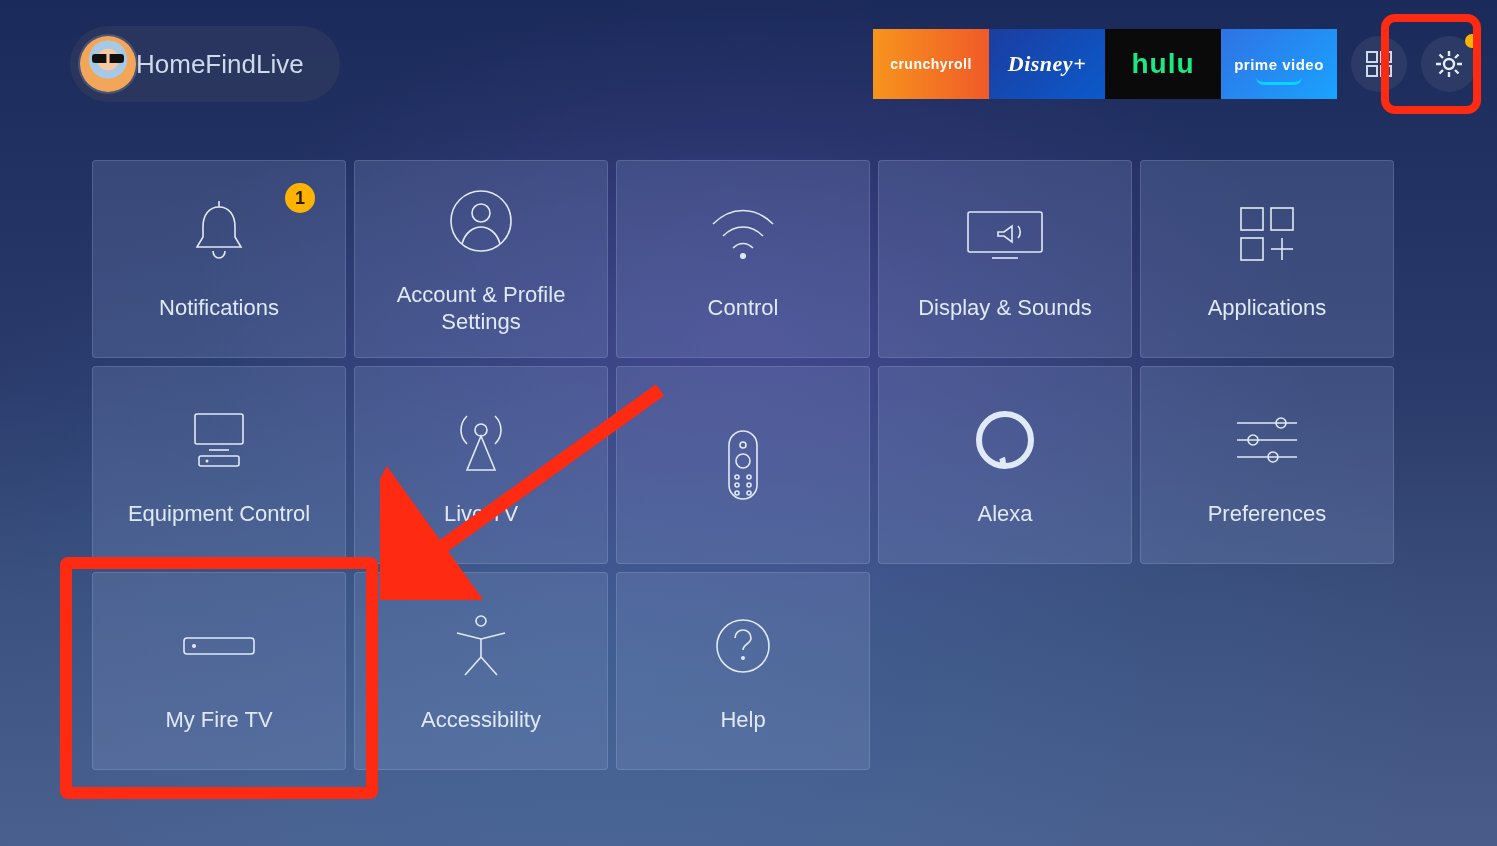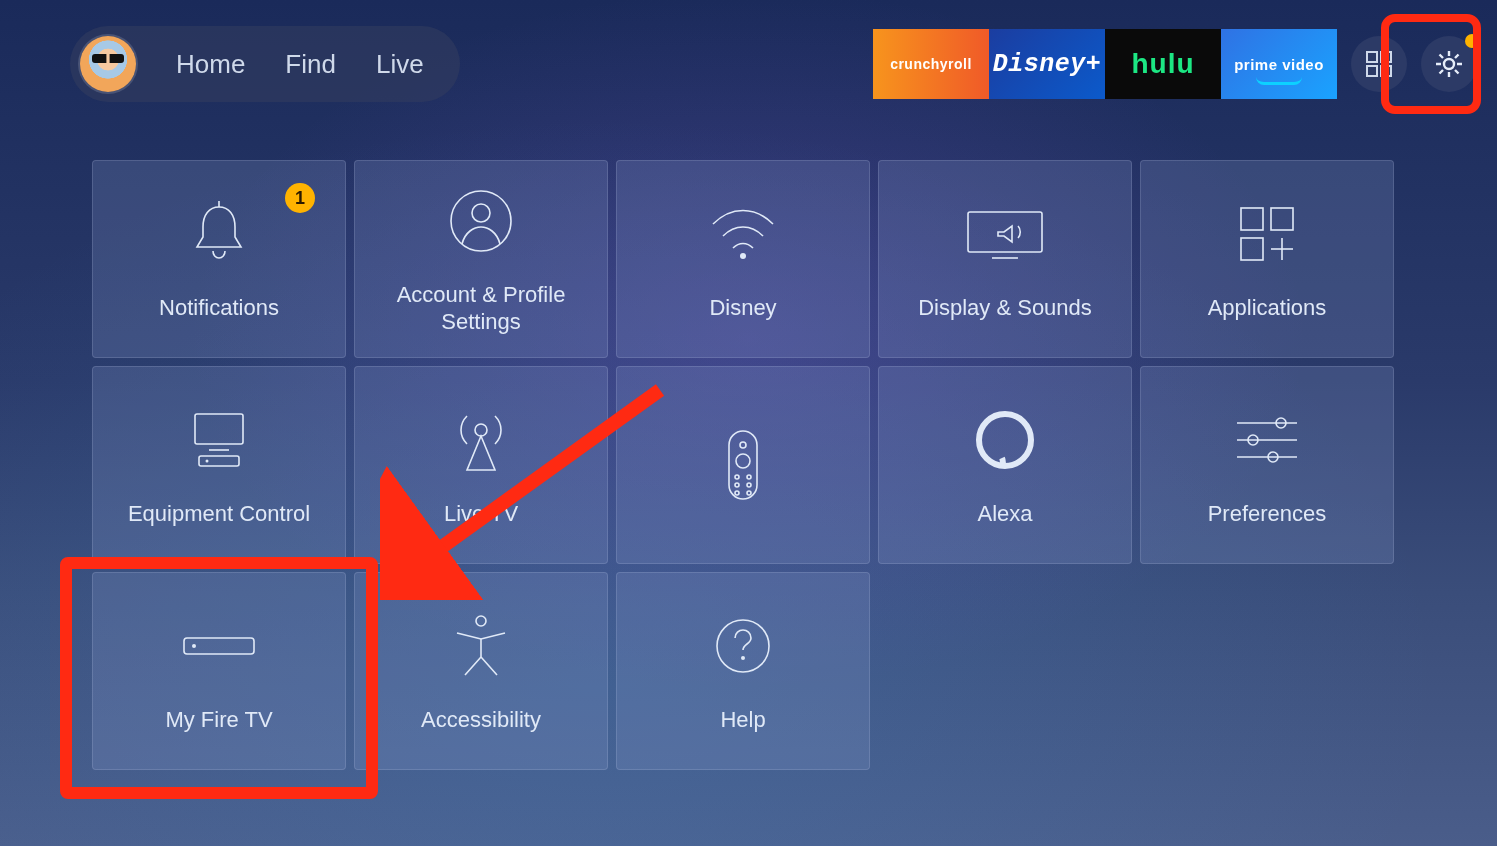--- a/index.html
+++ b/index.html
@@ -15,21 +15,21 @@
   }
 
   
   .nav {
     position: absolute; top: 24px; left: 70px; right: 20px;
     height: 80px;
     display: flex; align-items: center;
     gap: 14px;
   }
   .nav-left-pill {
-    display: flex; align-items: center; gap: 40px;
+    display: flex; align-items: center; 
     background: rgba(50,60,95,0.6);
     border-radius: 60px;
     padding: 10px 36px 10px 10px;
     height: 76px;
   }
   .avatar {
     width: 56px; height: 56px; border-radius: 50%;
     background:
       radial-gradient(circle at 50% 42%, #f6c9a0 25%, #a7c9e6 26% 44%, #f2a65a 45% 100%);
     position: relative;
@@ -52,21 +52,21 @@
   }
   .app-tile {
     width: 116px; height: 70px;
     display: flex; align-items: center; justify-content: center;
     font-weight: 700; font-size: 18px;
     letter-spacing: 0.5px;
     position: relative;
   }
   .app-tile span { pointer-events:none; }
   .crunchy { background: linear-gradient(90deg,#f7941d,#f05a28); color:#fff; font-size:14px; }
-  .disney  { background: linear-gradient(135deg,#1b3da0,#0b5acb); color:#fff; font-style: italic; font-family: Liberation Mono, monospace; font-size:25px;}
+  .disney  { background: linear-gradient(135deg,#1b3da0,#0b5acb); color:#fff; font-style: italic; font-family: Liberation Serif, serif; font-size:22px;}
   .hbomax  { background: linear-gradient(135deg,#2d0a6e,#6a26ff); color:#fff; font-size:16px;}
   .hulu    { background:#0a0a0a; color:#1ce783; font-size:28px; font-weight:800; letter-spacing:1px;}
   .netflix { background:#f5f5f5; color:#e50914; font-size:18px; font-weight:800; letter-spacing:1px;}
   .prime   { background: linear-gradient(135deg,#2f72e4,#1aa3ff); color:#fff; font-size:15px; }
   .prime .smile { position:absolute; bottom:14px; left:30%; width:40%; height:8px; border-bottom:3px solid #0dd1ff; border-radius:0 0 50px 50px;}
 
   .apps-button, .settings-button {
     width: 56px; height: 56px; border-radius: 50%;
     background: #2c3a66;
     margin-left: 14px;
@@ -208,21 +208,21 @@
 
   <div class="tile">
     <div class="icon-wrap">
       <svg width="72" height="56" viewBox="0 0 72 56">
         <path d="M6 18c18-18 42-18 60 0"></path>
         <path d="M16 30c12-12 28-12 40 0"></path>
         <path d="M26 42c6-6 14-6 20 0"></path>
         <circle cx="36" cy="50" r="3" fill="#e0e9f7" stroke="none"></circle>
       </svg>
     </div>
-    <div class="label">Disney</div>
+    <div class="label">Control</div>
   </div>
 
   <div class="tile">
     <div class="icon-wrap">
       <svg width="86" height="56" viewBox="0 0 86 56">
         <rect x="6" y="6" width="74" height="40" rx="2"></rect>
         <line x1="30" y1="52" x2="56" y2="52"></line>
         <path d="M36 26h6l8-6v16l-8-6h-6z"></path>
         <path d="M56 20c3 3 3 9 0 12"></path>
       </svg>

